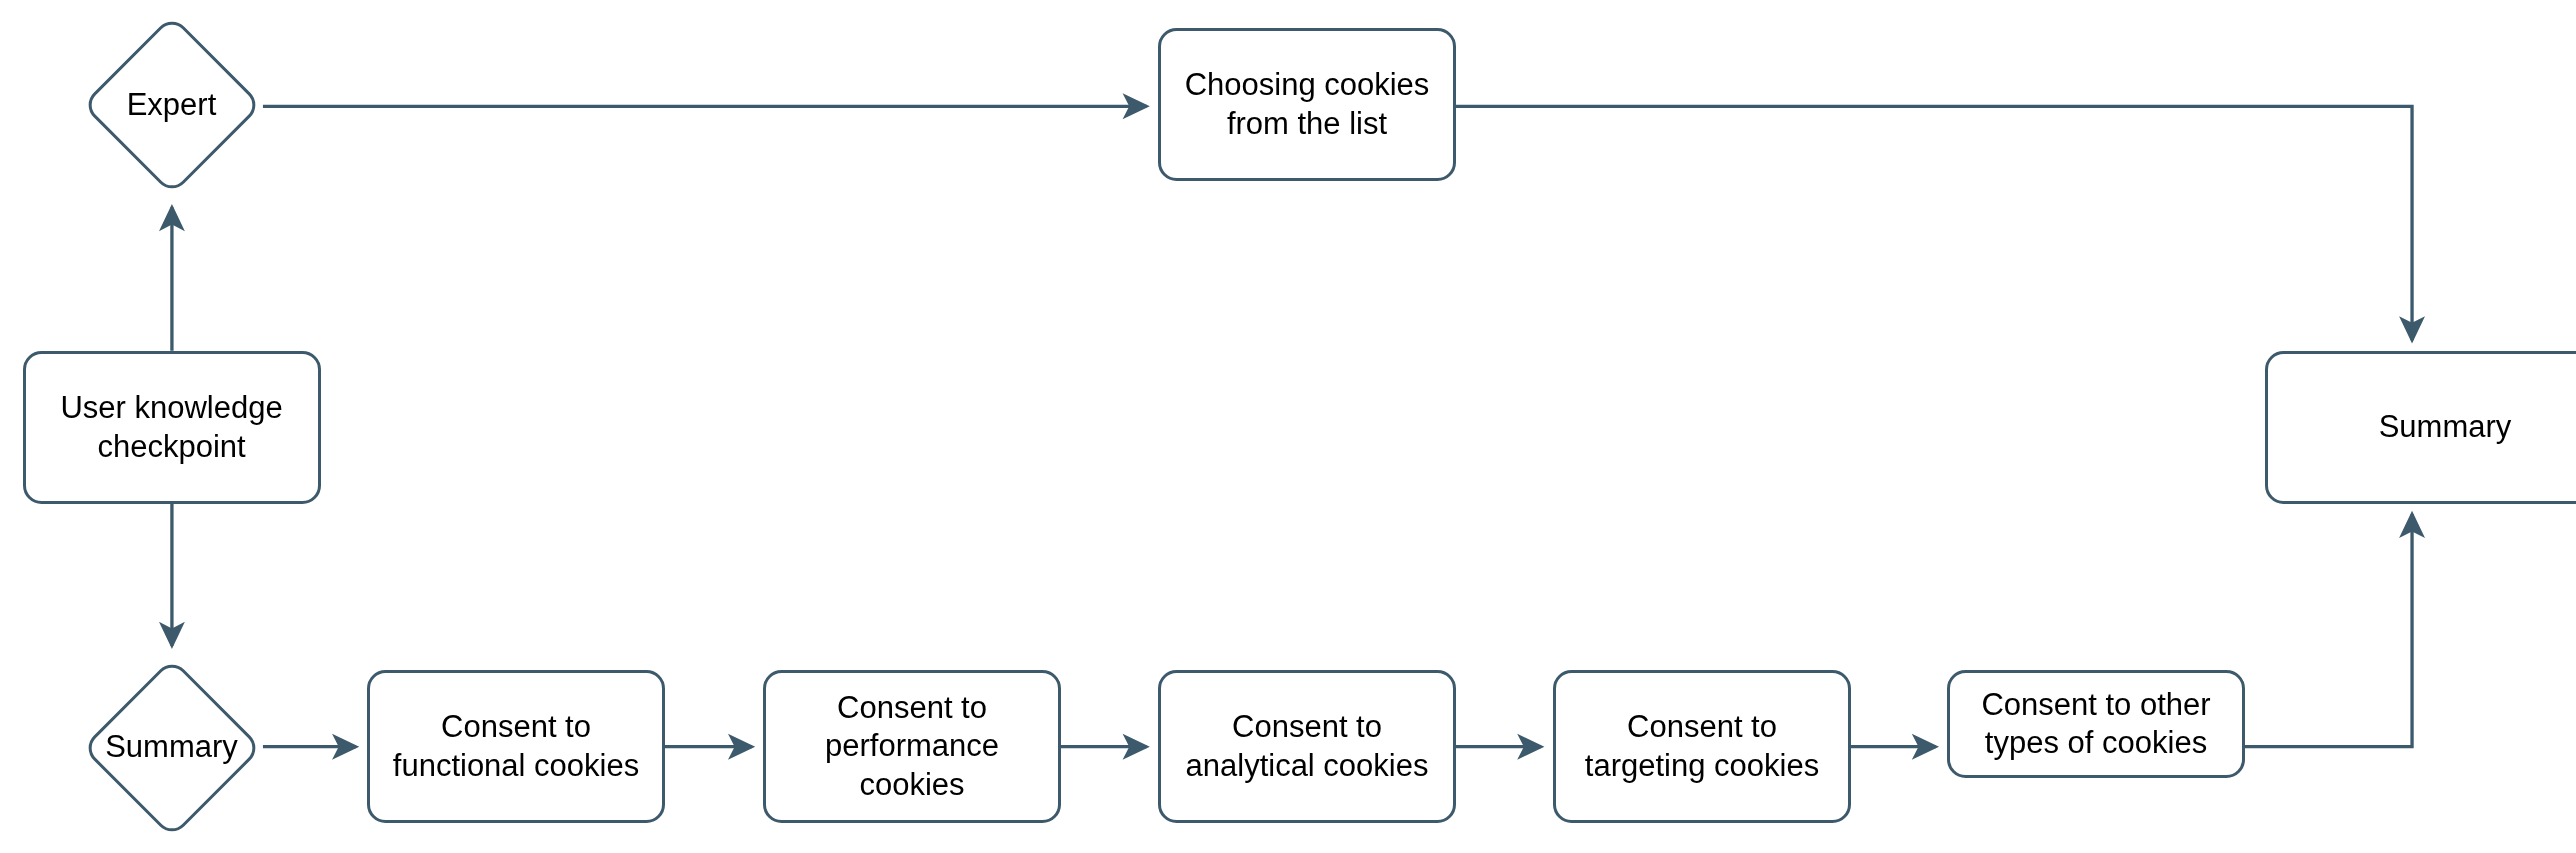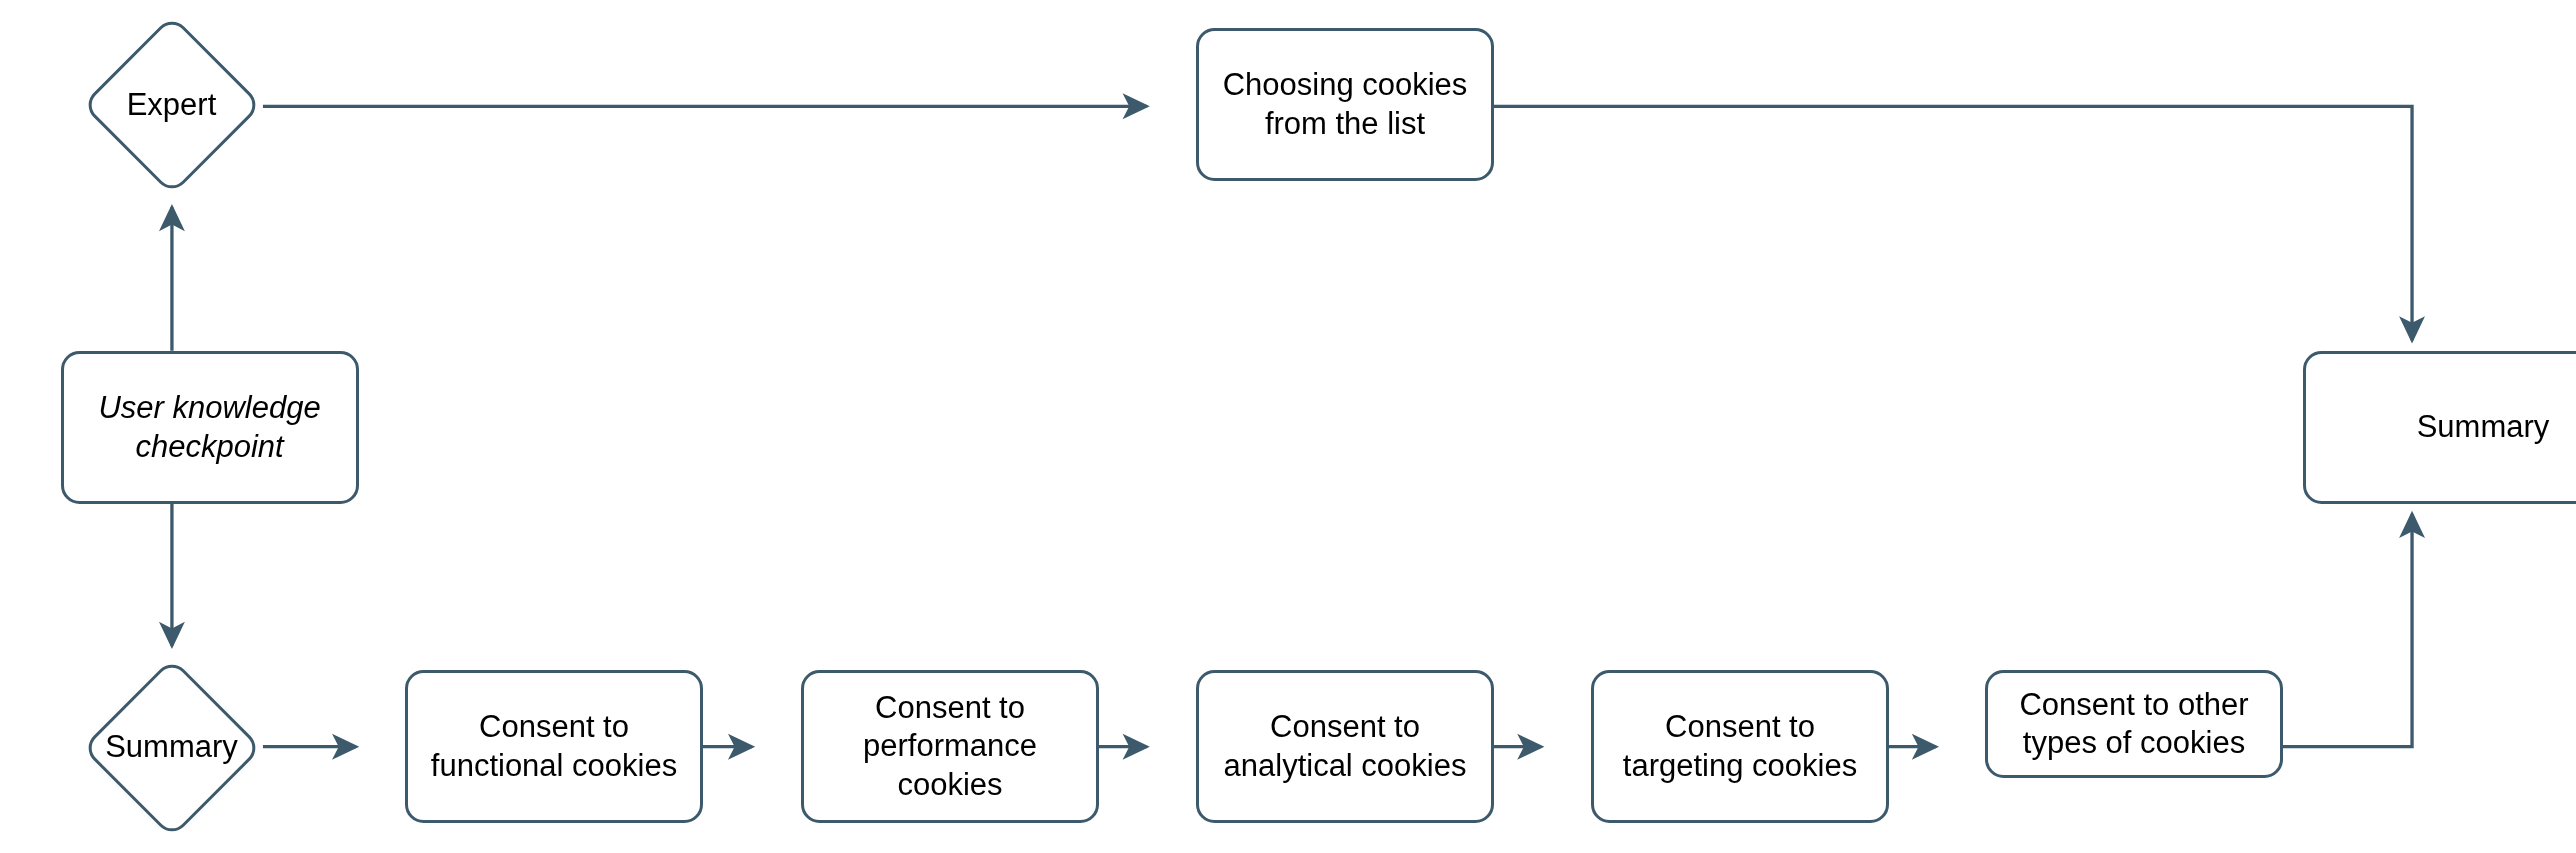--- a/index.html
+++ b/index.html
@@ -32,21 +32,20 @@
     text-align: center;
     color: #000000;
     background: #ffffff;
   }
   .node-box {
     border: 3.3px solid #3d5a6c;
     border-radius: 18.6px;
     font-size: 31px;
     line-height: 1.24;
     padding: 4px 12px;
-    margin-left: 38px;
   }
   .node-diamond {
     border: 0;
     background: transparent;
   }
   .diamond-shape {
     position: absolute;
     left: 50%;
     top: 50%;
     width: 128px;
@@ -100,21 +99,21 @@
   <div class="node node-diamond" style="left:81px; top:14.6px; width:181px; height:181px;">
     <span class="diamond-shape"></span>
     <span class="diamond-label">Expert</span>
   </div>
 
   <div class="node node-box" style="left:1158px; top:28px; width:298px; height:153px;">
     <span class="node-label">Choosing cookies
 from the list</span>
   </div>
 
-  <div class="node node-box" style="left:22.6px; top:351px; width:298px; height:153px;font-style:italic;">
+  <div class="node node-box" style="left:22.6px; top:351px; width:298px; height:153px;">
     <span class="node-label">User knowledge
 checkpoint</span>
   </div>
 
   <div class="node node-box" style="left:2265px; top:351px; width:360px; height:153px;justify-content:center;">
     <span class="node-label">Summary</span>
   </div>
 
   <div class="node node-diamond" style="left:81px; top:657px; width:181px; height:181px;">
     <span class="diamond-shape"></span>

